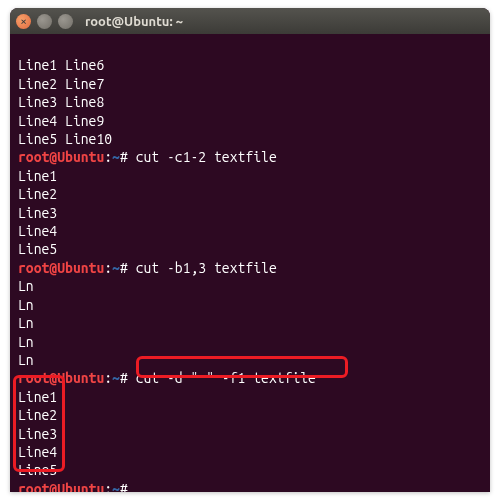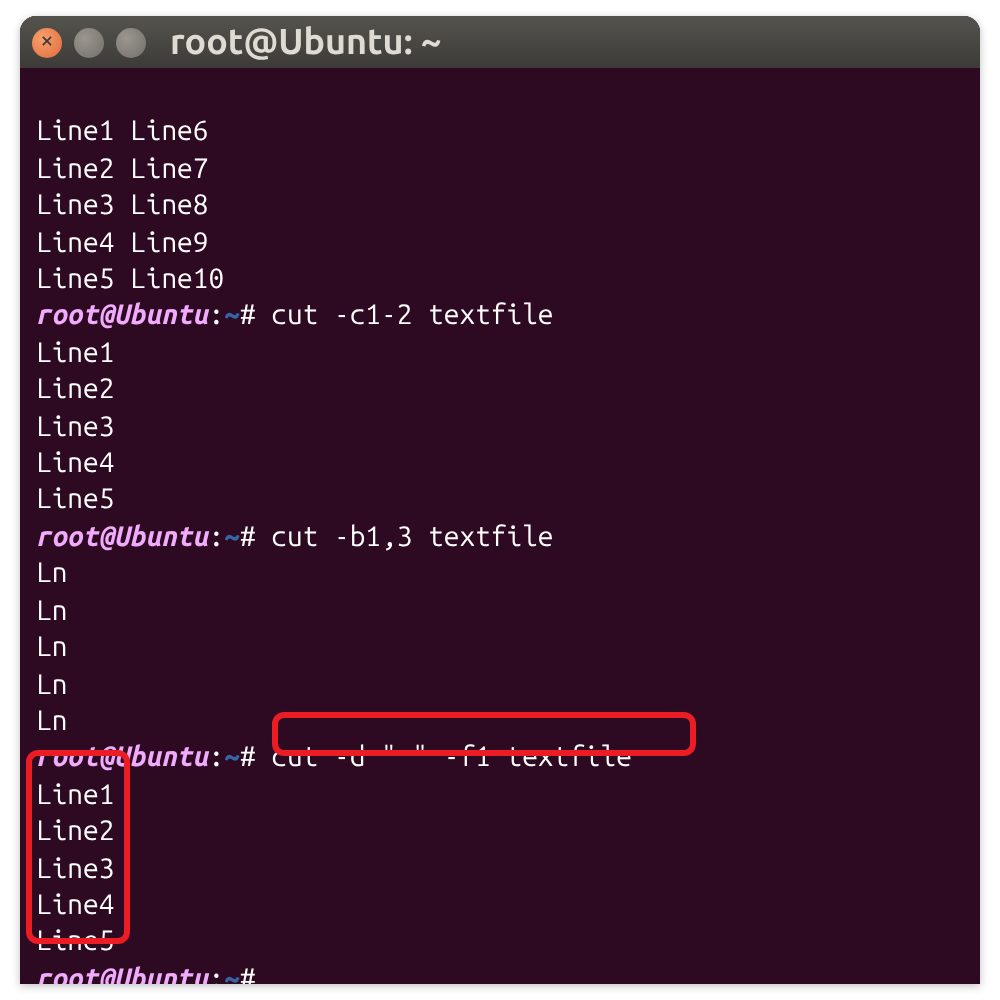--- a/index.html
+++ b/index.html
@@ -39,33 +39,33 @@
     font-size: 12px;
     line-height: 1;
     color: #3a3a3a;
   }
   .btn-close { background: radial-gradient(circle at 35% 35%, #f7a06a, #e16a3f); }
   .btn-min   { background: radial-gradient(circle at 35% 35%, #9b9790, #726f68); }
   .btn-max   { background: radial-gradient(circle at 35% 35%, #9b9790, #726f68); }
   .title-text {
     color: #dfdbd2;
     font-family: "Ubuntu", sans-serif;
-    font-size: 18px;
+    font-size: 13px;
     font-weight: bold;
     margin-left: 6px;
   }
   .terminal-body {
     padding: 4px 8px 8px 8px;
     color: #ffffff;
     font-size: 14px;
     line-height: 18.4px;
     white-space: pre;
     position: relative;
   }
-  .prompt-user { color: #f0abfc; font-style: italic; }
+  .prompt-user { color: #ef4444; }
   .prompt-user, .prompt-path, .prompt-sep { font-weight: bold; }
   .prompt-path { color: #3465a4; }
   .hl-cmd {
     position: absolute;
     border: 3px solid #ec1c24;
     border-radius: 6px;
     pointer-events: none;
   }
   .hl-out {
     position: absolute;

